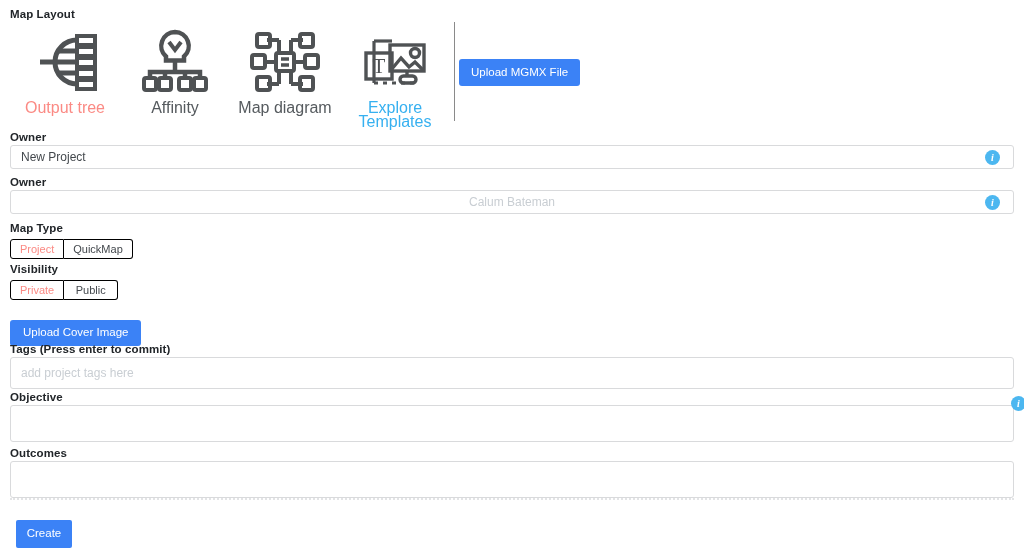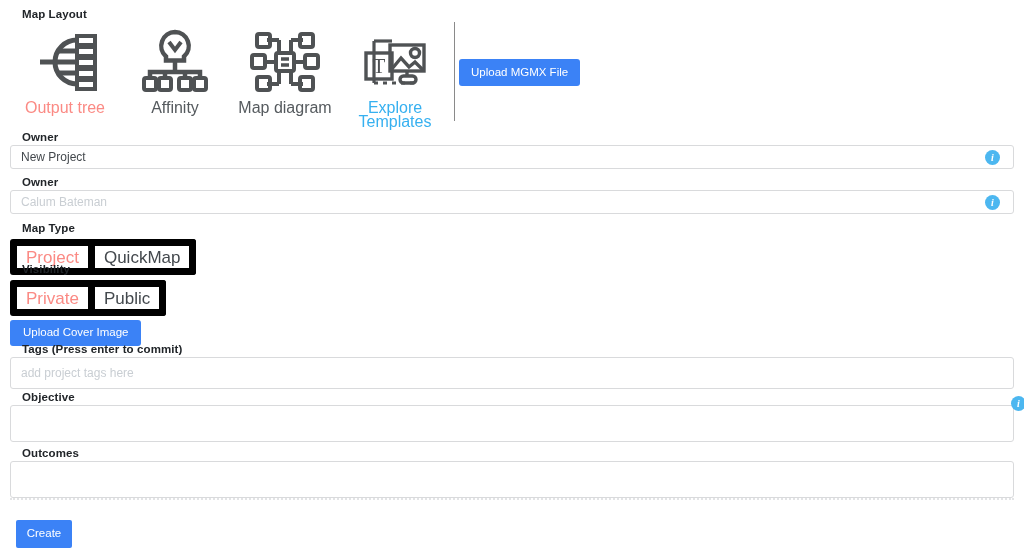--- a/index.html
+++ b/index.html
@@ -21,21 +21,20 @@
     background: #ffffff;
   }
 
   
   .field-label {
     font-size: 11.5px;
     font-weight: bold;
     color: #212529;
     letter-spacing: 0.1px;
     line-height: 14px;
-    margin-left: 12px;
   }
 
   
   .map-layout-label {
     position: absolute;
     left: 10px;
     top: 7px;
   }
 
   
@@ -144,46 +143,46 @@
     color: #43484d;
     padding: 6px 10px;
     resize: none;
     outline: none;
   }
   .text-area::placeholder { color: #c9ced3; }
 
   #name-label   { position: absolute; left: 10px; top: 130px; }
   #name-input   { left: 10px; top: 145px; width: 1004px; height: 24px; }
   #owner-label  { position: absolute; left: 10px; top: 175px; }
-  #owner-input  { left: 10px; top: 190px; width: 1004px; height: 24px; }
+  #owner-input  { left: 10px; top: 190px; width: 1004px; height: 24px; text-align: center; }
 
   #maptype-label    { position: absolute; left: 10px; top: 221px; }
   #visibility-label { position: absolute; left: 10px; top: 262px; }
 
   #tags-label     { position: absolute; left: 10px; top: 342px; }
   #tags-input     { left: 10px; top: 357px; width: 1004px; height: 32px; }
   #objective-label{ position: absolute; left: 10px; top: 390px; }
   #objective-area { left: 10px; top: 405px; width: 1004px; height: 37px; }
   #outcomes-label { position: absolute; left: 10px; top: 446px; }
   #outcomes-area  { left: 10px; top: 461px; width: 1004px; height: 37px; }
 
   
   .toggle-group {
     position: absolute;
     display: flex;
   }
   #maptype-group    { left: 10px; top: 239px; }
   #visibility-group { left: 10px; top: 280px; }
   .toggle-btn {
-    height: 36px;
+    height: 20px;
     min-width: 54px;
     background: #ffffff;
-    border: 7px solid #000000;
-    font-family: "Liberation Sans", sans-serif;
-    font-size: 17px;
+    border: 1px solid #000000;
+    font-family: "Liberation Sans", sans-serif;
+    font-size: 11px;
     color: #43484d;
     cursor: pointer;
     padding: 0 9px;
     line-height: 1;
   }
   .toggle-btn + .toggle-btn { border-left: none; }
   .toggle-btn:first-child { border-radius: 3px 0 0 3px; }
   .toggle-btn:last-child  { border-radius: 0 3px 3px 0; }
   .toggle-btn.is-active { color: #fb8a84; }
 

